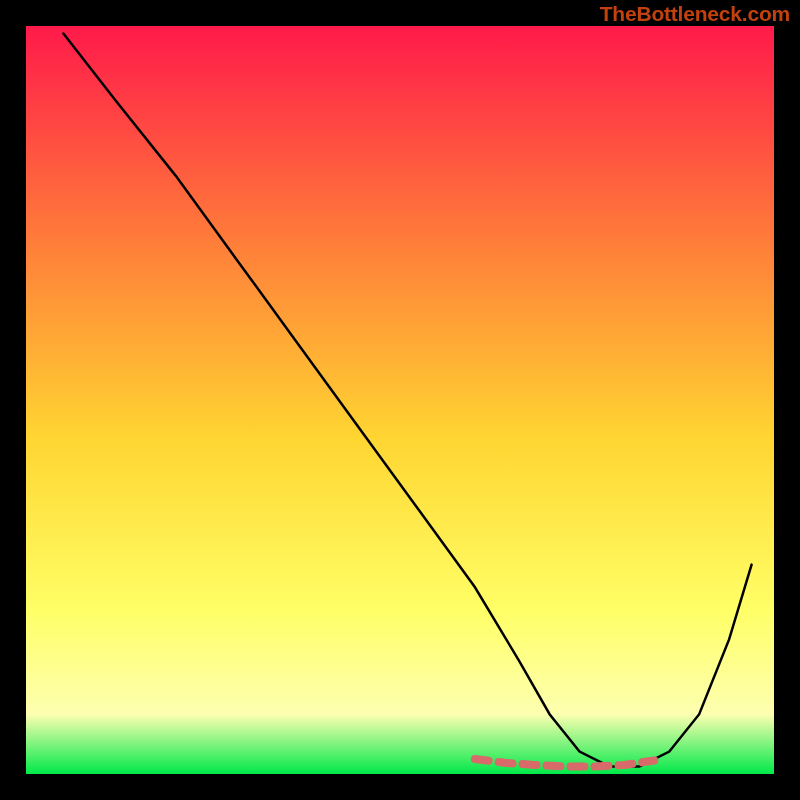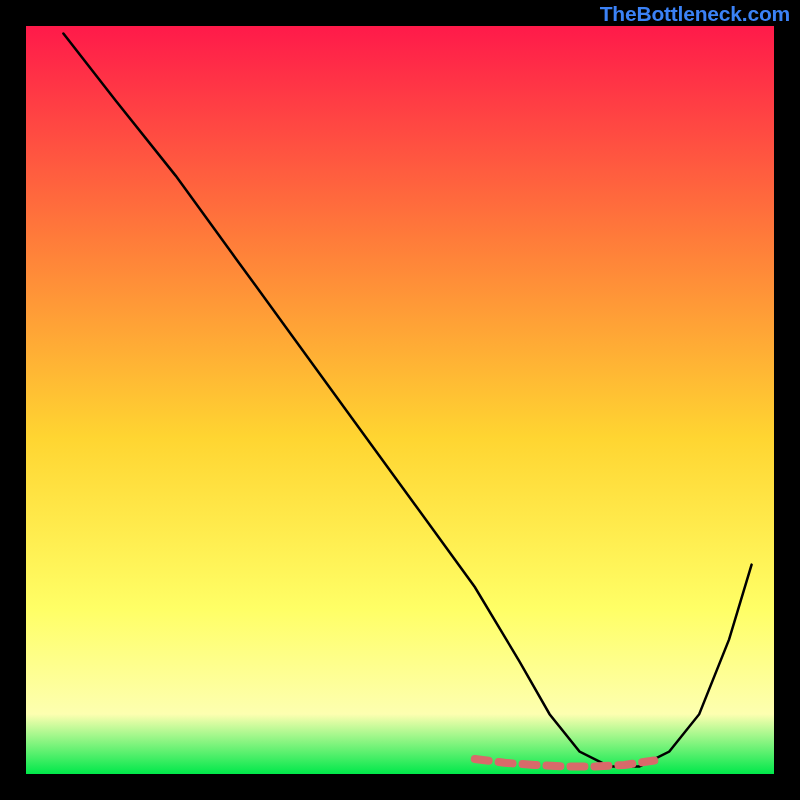--- a/index.html
+++ b/index.html
@@ -17,21 +17,21 @@
     top: 0;
     width: 800px;
     height: 800px;
   }
   .watermark {
     position: absolute;
     top: 2px;
     right: 10px;
     font-size: 21px;
     font-weight: 600;
-    color: #3b82f6;
+    color: #c2410c;
     letter-spacing: -0.2px;
     z-index: 10;
   }
   svg {
     position: absolute;
     left: 0;
     top: 0;
   }
 </style>
 </head>

